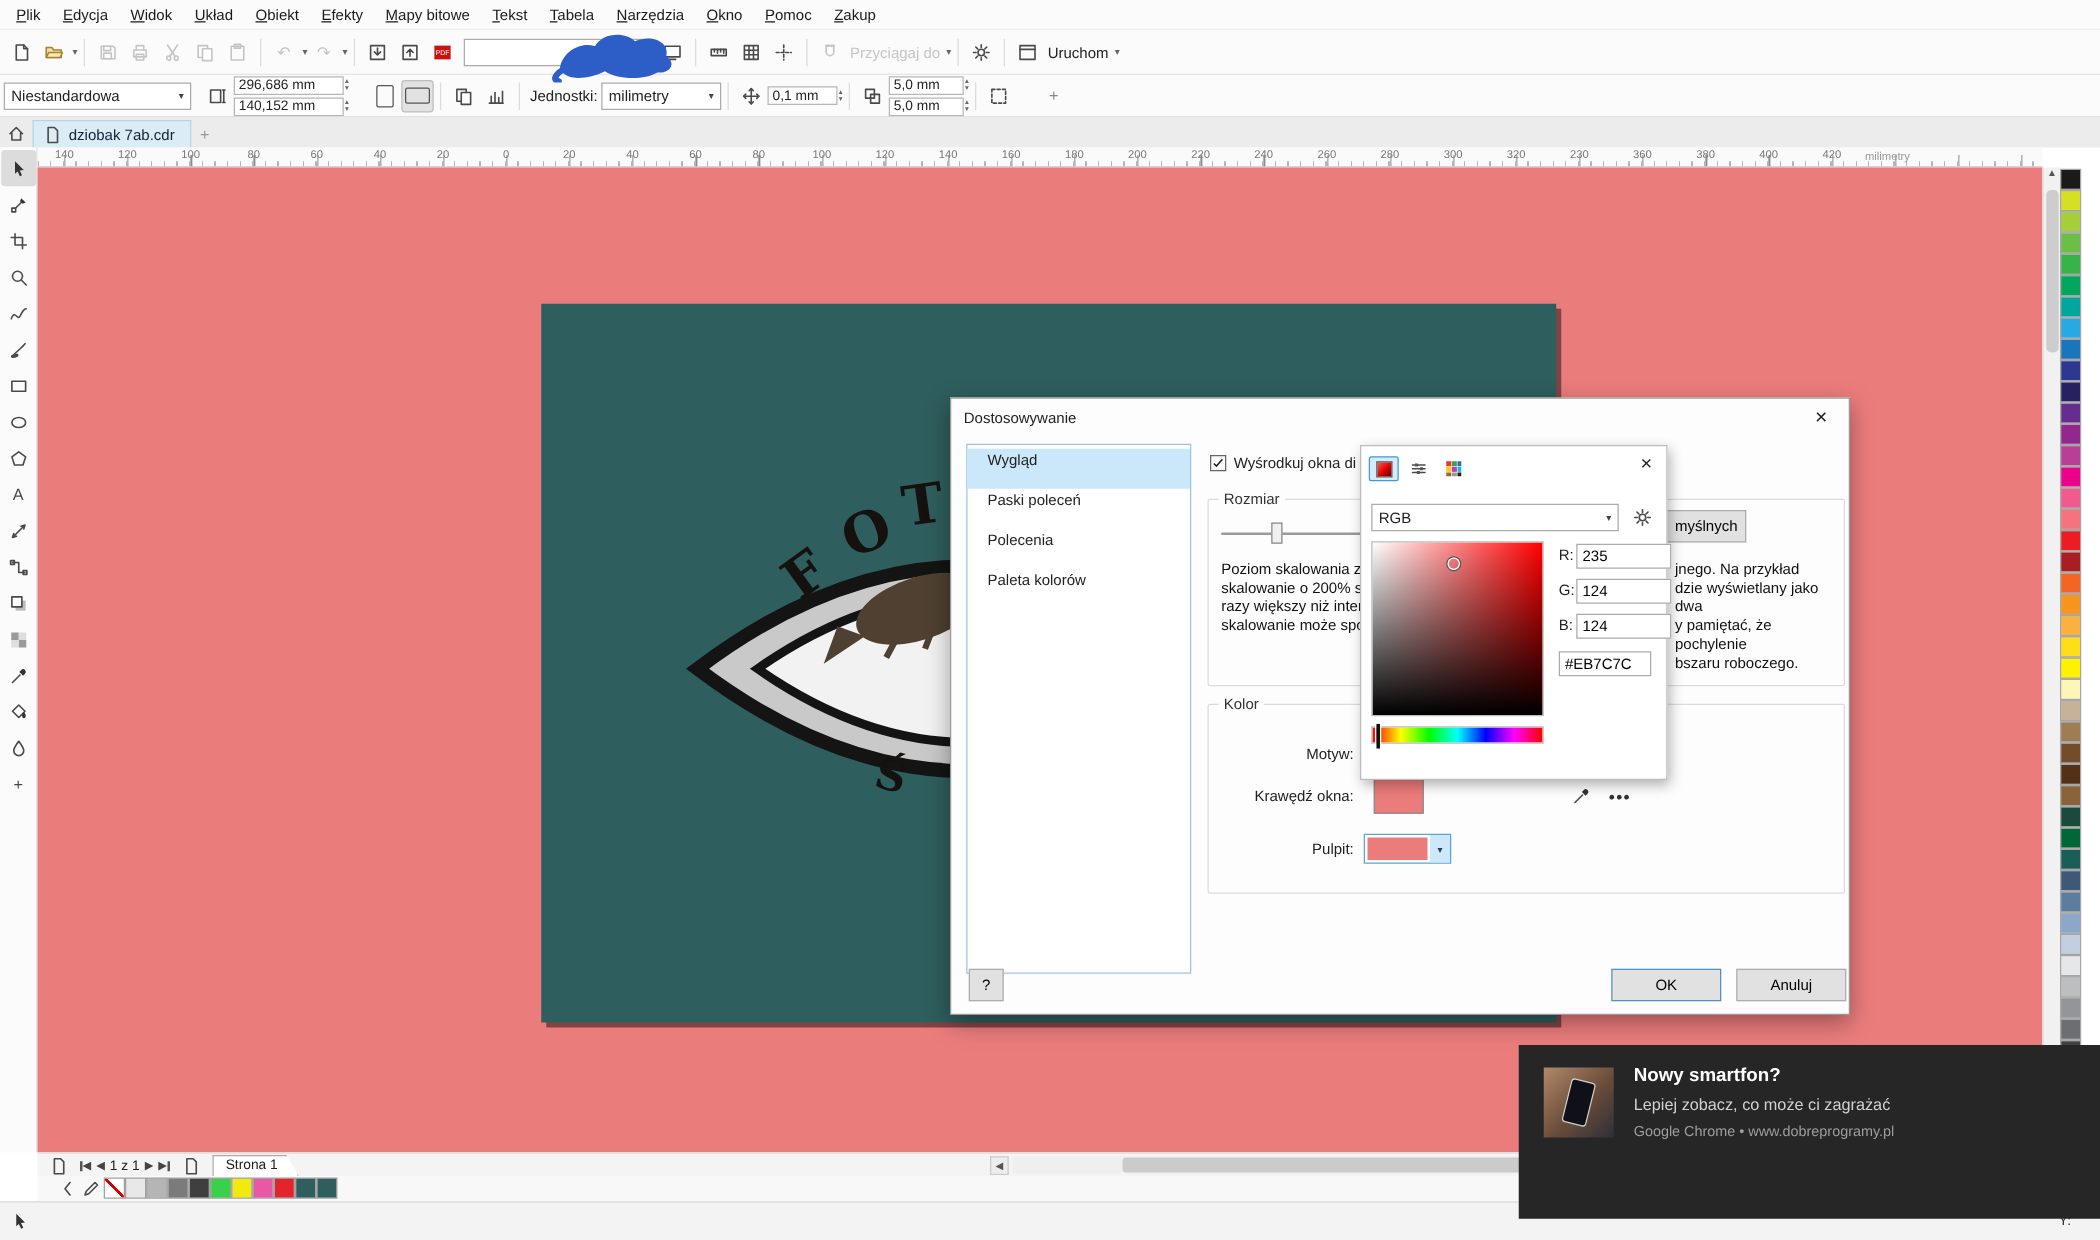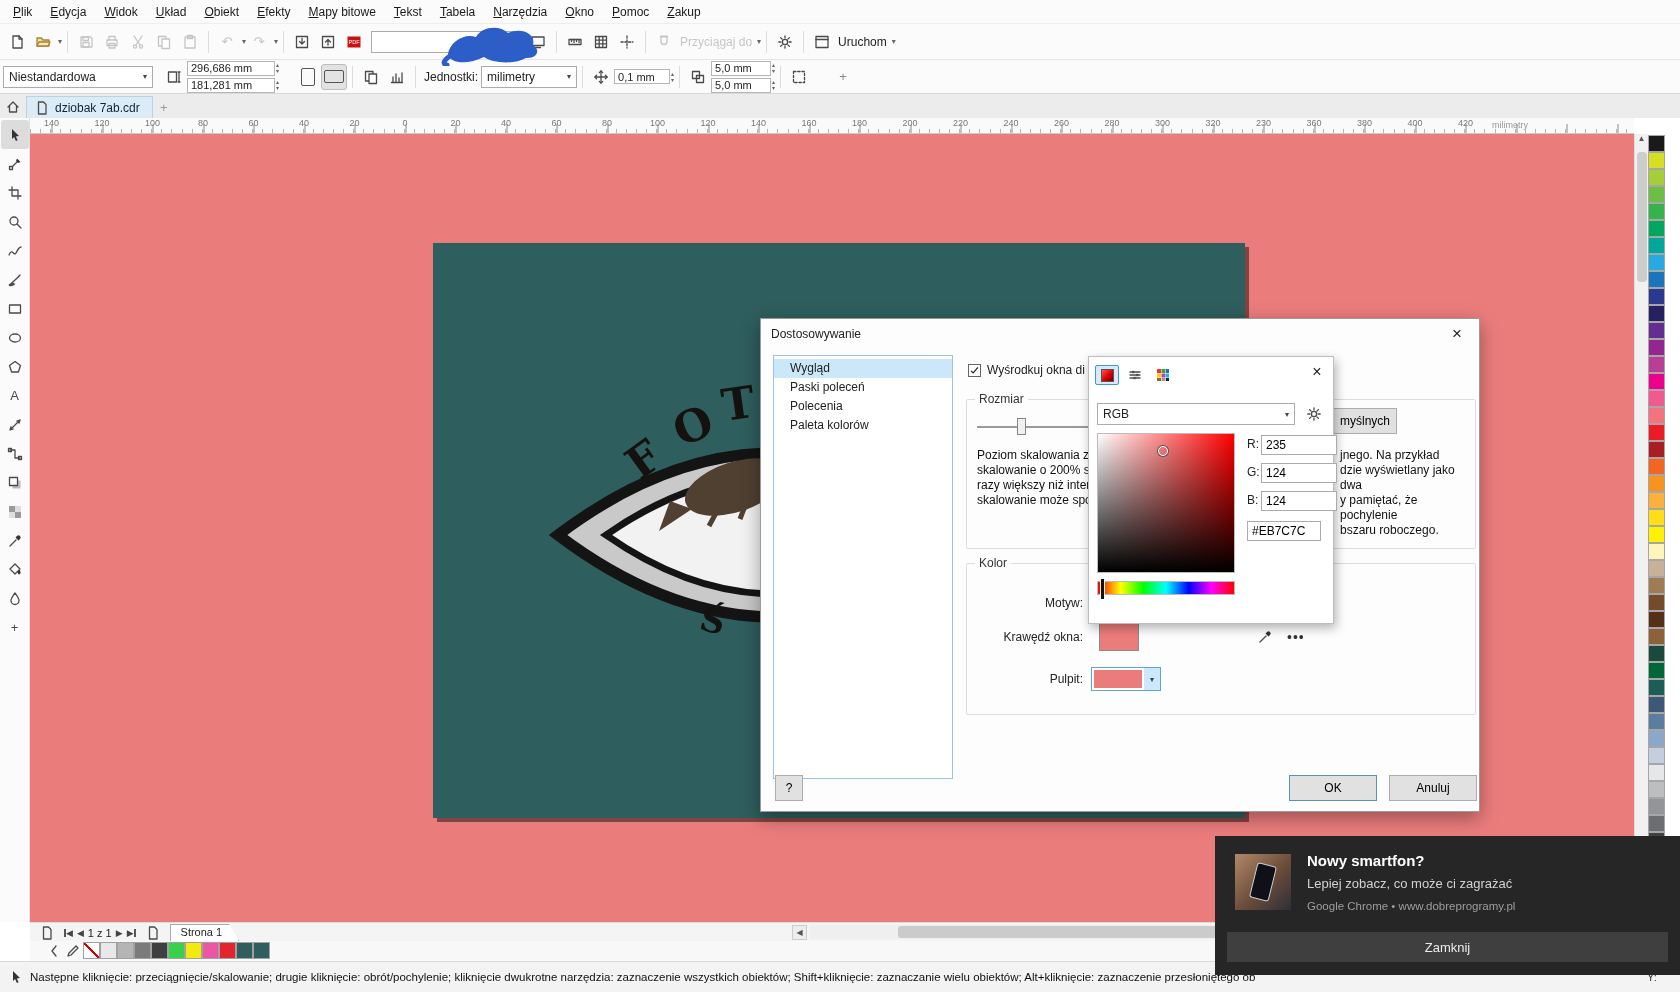--- a/index.html
+++ b/index.html
@@ -69,21 +69,21 @@
   #docpal{display:flex;gap:2px}
   
   #statusbar{position:absolute;left:0;top:961px;width:1680px;height:31px;background:#f3f3f3;border-top:1px solid #dadada;display:flex;align-items:center;padding-left:8px;gap:6px}
   #statustext{font-size:11.5px;color:#111;white-space:nowrap}
   #ylabel{position:absolute;left:1647px;top:9px;font-size:11px;color:#333}
   
   #dialog{position:absolute;left:760px;top:318px;width:720px;height:494px;background:#fdfdfd;border:1px solid #9a9a9a;box-shadow:0 6px 18px rgba(0,0,0,.35);z-index:10}
   #dlgtitle{height:30px;display:flex;align-items:center;padding:6px 10px;font-size:12px;color:#222}
   #dlgclose{margin-left:auto;font-size:17px;color:#222;width:24px;text-align:center}
   #dlgNav{position:absolute;left:12px;top:36px;width:180px;height:424px;border:1px solid #9cc3e5;background:#fff;padding-top:3px;font-size:12px}
-  .nav-item{padding:2px 6px 3px 16px}
+  .nav-item{padding:2px 6px 16px 16px}
   .nav-item.sel{background:#cbe8fa}
   #dlgcontent{position:absolute;left:199px;top:36px;width:506px;height:424px}
   .chk-row{position:absolute;left:8px;top:8px;display:flex;align-items:center;gap:6px;font-size:12px}
   .chk{width:13px;height:13px;border:1px solid #666;background:#fff;display:flex;align-items:center;justify-content:center}
   .chk svg{width:11px;height:11px;stroke:#222;fill:none;stroke-width:1.8}
   .group{position:absolute;border:1px solid #dcdcdc;border-radius:2px}
   .gl{position:absolute;top:-8px;left:8px;background:#fdfdfd;padding:0 4px;font-size:12px;color:#333}
   #grp1{left:6px;top:44px;width:510px;height:150px}
   #grp2{left:6px;top:208px;width:510px;height:152px}
   #slider{position:absolute;left:10px;top:26px;width:228px;height:2px;background:#9a9a9a}
@@ -292,21 +292,21 @@
       <div class="pfield">
           <span>296,686 mm</span>
         </div>
       <span class="spin">
           <span>▴</span>
           <span>▾</span>
         </span>
     </div>
     <div style="display:flex;align-items:center">
       <div class="pfield">
-          <span>181,281 mm</span>
+          <span>140,152 mm</span>
         </div>
       <span class="spin">
           <span>▴</span>
           <span>▾</span>
         </span>
     </div>
   </div>
   <span class="obtn" style="margin-left:16px">
       <i class="orient"></i>
     </span>
@@ -650,21 +650,20 @@
       <div class="sw" style="background: rgb(46, 94, 93);"></div>
     </div>
 </div>
 
 <div id="statusbar">
   <span>
       <svg class="ic" viewBox="0 0 16 16">
         <path d="M5 2l7 7-3.2.4 1.8 3.8-1.7.8-1.8-3.9L5 12z" fill="#333" stroke="none"></path>
       </svg>
     </span>
-  <span id="statustext">Następne kliknięcie: przeciągnięcie/skalowanie; drugie kliknięcie: obrót/pochylenie; kliknięcie dwukrotne narzędzia: zaznaczenie wszystkich obiektów; Shift+kliknięcie: zaznaczanie wielu obiektów; Alt+kliknięcie: zaznaczenie przesłoniętego ob</span>
   <span id="ylabel">Y:</span>
 </div>
 
 <div id="dialog">
   <div id="dlgtitle">
     <span>Dostosowywanie</span>
     <span id="dlgclose">×</span>
   </div>
   <div id="dlgNav">
       <div class="nav-item sel">Wygląd</div>
@@ -781,19 +780,18 @@
     </div>
 </div>
 
 <div id="toast">
   <div id="toastthumb">
       <i></i>
     </div>
   <div id="toasttitle">Nowy smartfon?</div>
   <div id="toastsub">Lepiej zobacz, co może ci zagrażać</div>
   <div id="toastsrc">Google Chrome • www.dobreprogramy.pl</div>
-  <div id="toastbtn">Zamknij</div>
 </div>
 
 <svg id="scribble" viewBox="0 0 110 46">
   <path d="M8 34 C10 22 24 13 36 17 C42 6 60 5 68 13 C82 7 96 14 93 25 C101 30 97 39 86 38 C74 45 52 43 44 37 C28 45 10 44 8 34 Z" fill="#2d5ec8"></path>
   <path d="M10 36 C4 40 2 44 7 45" stroke="#2d5ec8" stroke-width="5" fill="none" stroke-linecap="round"></path>
 </svg>
 
 </body></html>

